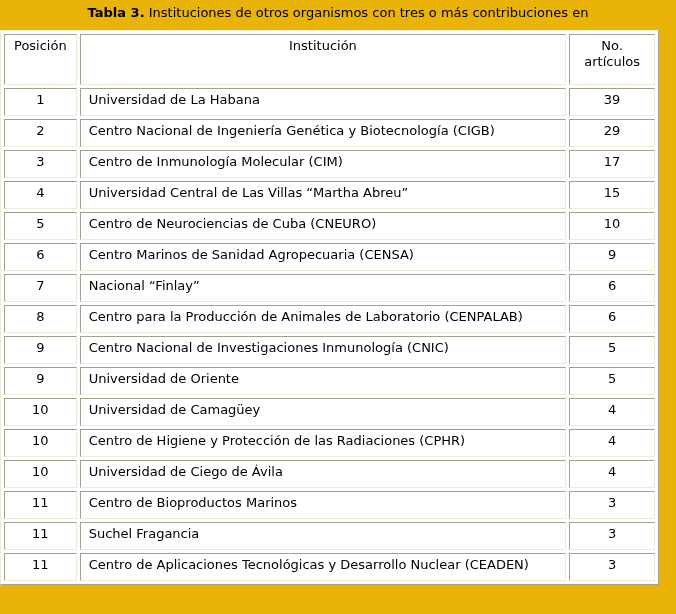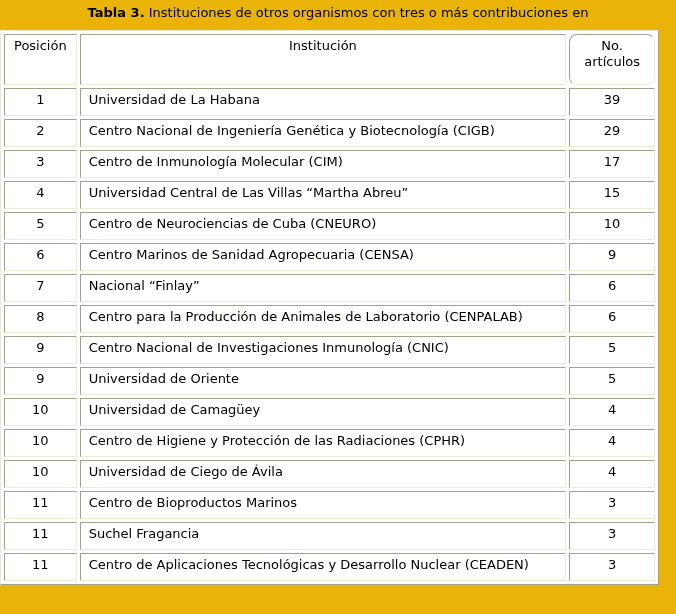--- a/index.html
+++ b/index.html
@@ -43,21 +43,21 @@
     line-height: 16px;
     font-weight: normal;
     padding: 3px 4px 4px 4px;
     background: #ffffff;
     overflow: hidden;
   }
   thead th { height: 42px; text-align: center; }
   tbody td { height: 19px; }
   .col-pos  { width: 72px; }
   .col-inst { width: 482px; }
-  .col-art  { width: 85px; border-radius: 8px; }
+  .col-art  { width: 85px; }
   td.td-pos, td.td-art { text-align: center; }
   td.td-inst { text-align: left; padding-left: 8px; }
 </style>
 </head>
 <body>
 
 <div class="page">
 
   <div class="caption">
     <div><span class="b">Tabla 3.</span><span> Instituciones de otros organismos con tres o más contribuciones en</span></div>

